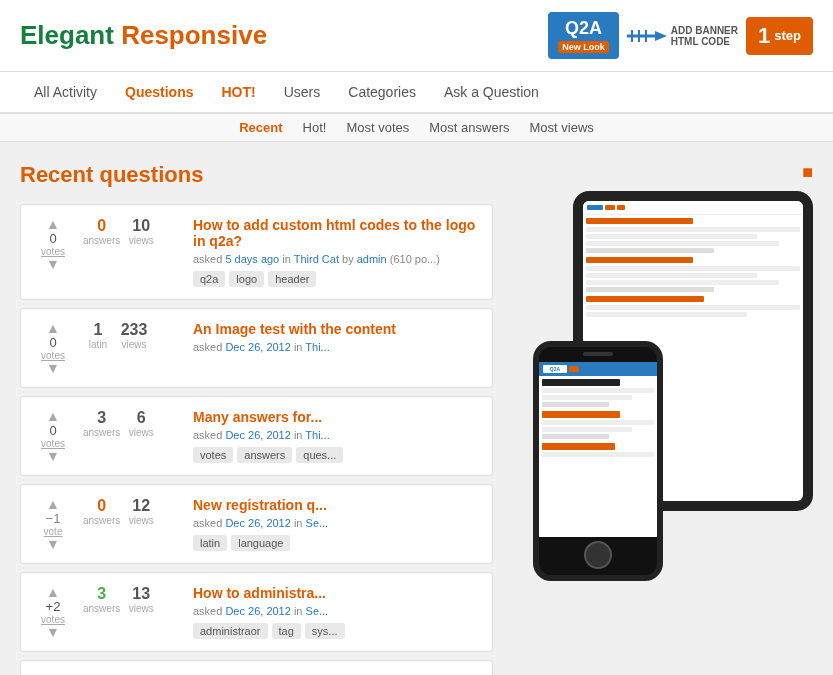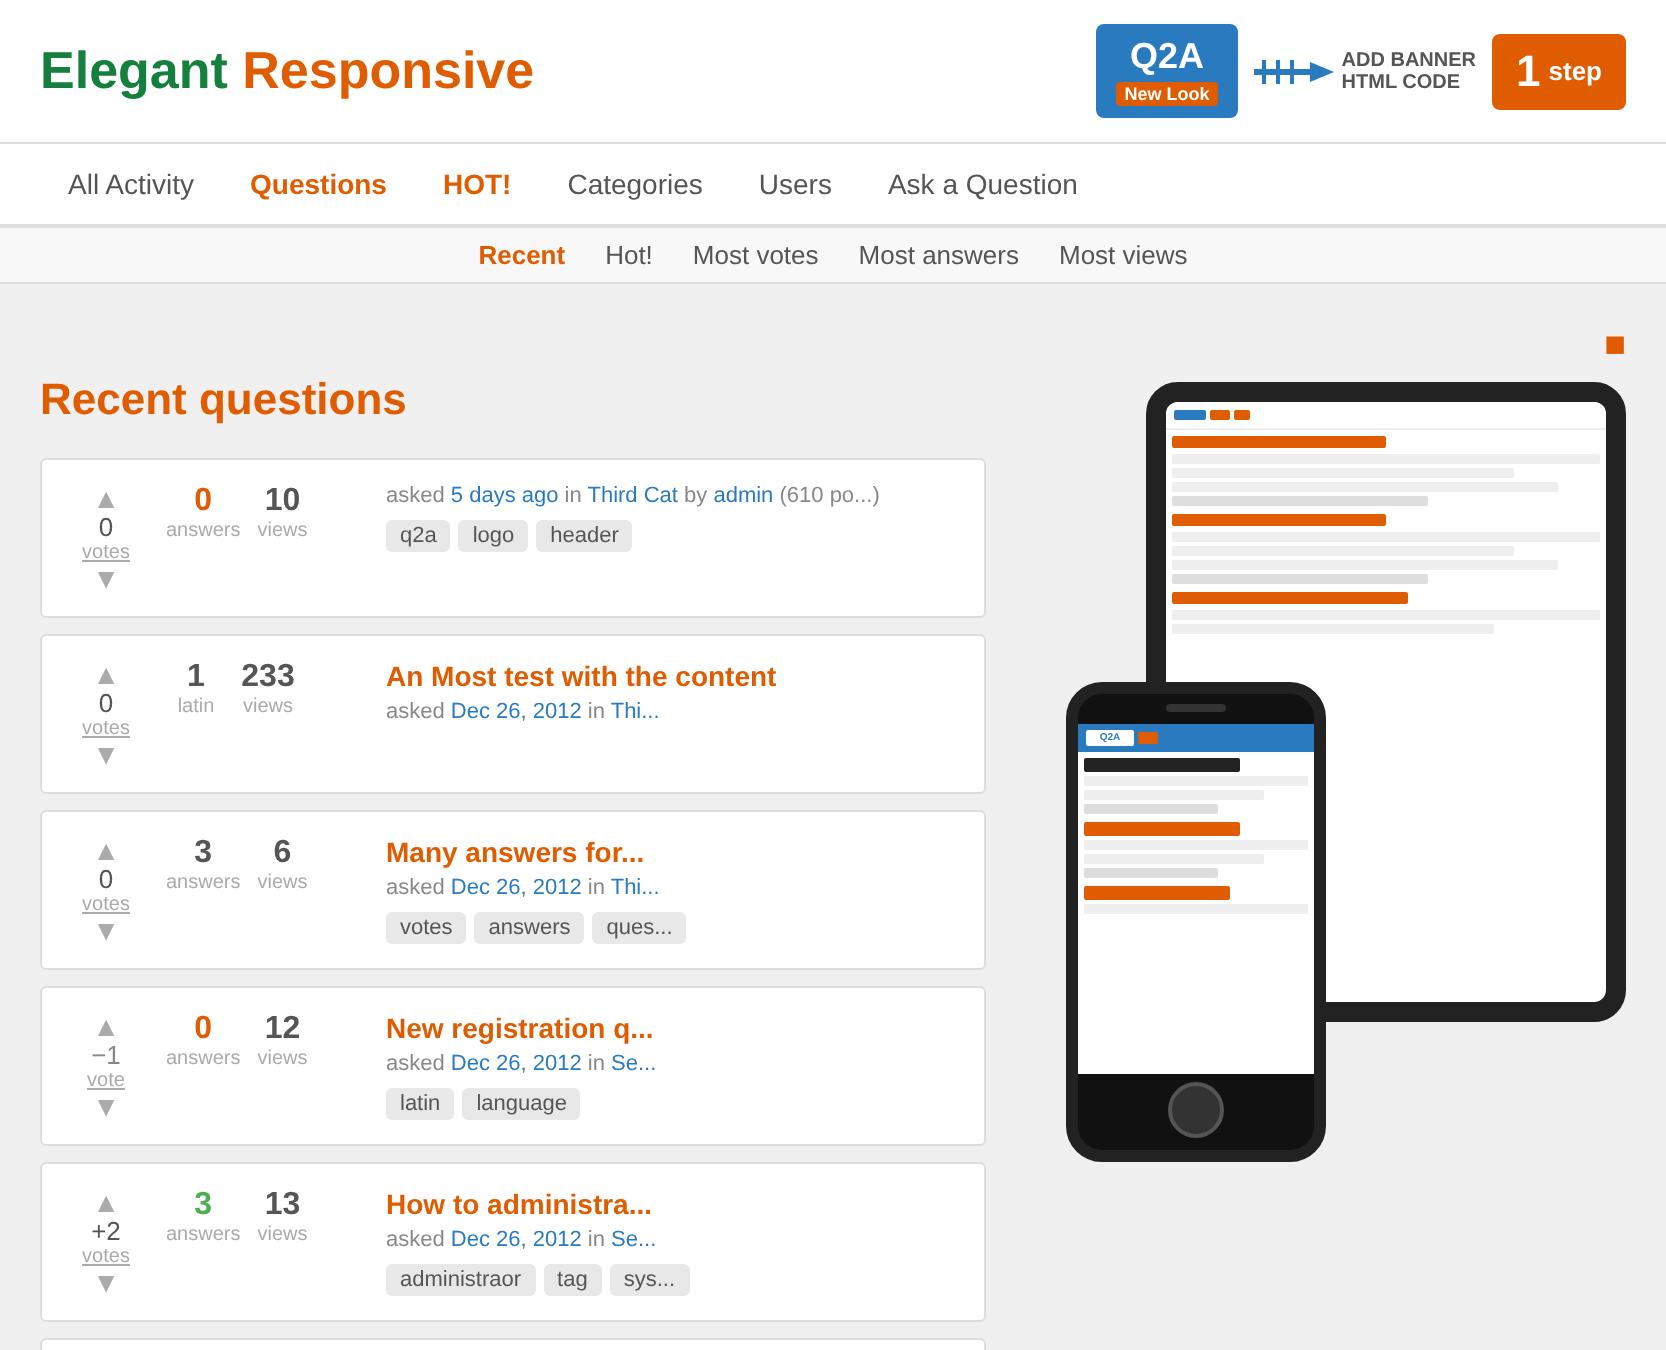--- a/index.html
+++ b/index.html
@@ -25,21 +25,21 @@
 
     
     .sub-nav { background: #f8f8f8; padding: 6px 20px; border-bottom: 1px solid #ddd; display: flex; justify-content: center; gap: 20px; }
     .sub-nav a { text-decoration: none; color: #555; font-size: 13px; }
     .sub-nav a.active { color: #e05c00; font-weight: bold; }
 
     
     .main { display: flex; padding: 20px; gap: 20px; background: #f0f0f0; }
     .content { flex: 1; }
 
-    .section-title { font-size: 22px; font-weight: bold; margin-bottom: 16px; margin-top: 25px; }
+    .section-title { font-size: 22px; font-weight: bold; margin-bottom: 16px; }
     .section-title span { color: #e05c00; }
 
     
     .question-item { display: flex; align-items: flex-start; background: #fff; padding: 12px; margin-bottom: 8px; border: 1px solid #ddd; border-radius: 3px; gap: 10px; }
     .vote-box { display: flex; flex-direction: column; align-items: center; min-width: 40px; }
     .vote-up, .vote-down { cursor: pointer; color: #aaa; font-size: 14px; line-height: 1; }
     .vote-count { font-size: 13px; color: #555; text-align: center; }
     .vote-count.negative { color: #888; }
     .vote-label { font-size: 10px; color: #aaa; text-decoration: underline; }
 
@@ -92,22 +92,22 @@
       <span class="num">1</span>
       <span>step</span>
     </div>
   </div>
 </div>
 
 <nav class="nav">
   <a href="#">All Activity</a>
   <a href="#" class="active">Questions</a>
   <a href="#" class="hot">HOT!</a>
+  <a href="#">Users</a>
   <a href="#">Categories</a>
-  <a href="#">Users</a>
   <a href="#">Ask a Question</a>
 </nav>
 
 <div class="sub-nav">
   <a href="#" class="active">Recent</a>
   <a href="#">Hot!</a>
   <a href="#">Most votes</a>
   <a href="#">Most answers</a>
   <a href="#">Most views</a>
 </div>
@@ -129,20 +129,21 @@
         <div class="stat-box">
           <div class="stat-num orange">0</div>
           <div class="stat-label">answers</div>
         </div>
         <div class="stat-box">
           <div class="stat-num">10</div>
           <div class="stat-label">views</div>
         </div>
       </div>
       <div class="question-info">
+        <a href="#" class="question-title">How to add custom html codes to the logo in q2a?</a>
         <div class="question-meta">asked <a href="#">5 days ago</a> in <a href="#">Third Cat</a> by <a href="#">admin</a> (610 po...)</div>
         <div class="question-tags">
           <span class="tag">q2a</span>
           <span class="tag">logo</span>
           <span class="tag">header</span>
         </div>
       </div>
     </div>
 
     <div class="question-item">
@@ -156,21 +157,21 @@
         <div class="stat-box">
           <div class="stat-num">1</div>
           <div class="stat-label">latin</div>
         </div>
         <div class="stat-box">
           <div class="stat-num">233</div>
           <div class="stat-label">views</div>
         </div>
       </div>
       <div class="question-info">
-        <a href="#" class="question-title">An Most test with the content</a>
+        <a href="#" class="question-title">An Image test with the content</a>
         <div class="question-meta">asked <a href="#">Dec 26, 2012</a> in <a href="#">Thi...</a></div>
       </div>
     </div>
 
     <div class="question-item">
       <div class="vote-box">
         <span class="vote-up">▲</span>
         <span class="vote-count">0</span>
         <span class="vote-label">votes</span>
         <span class="vote-down">▼</span>

